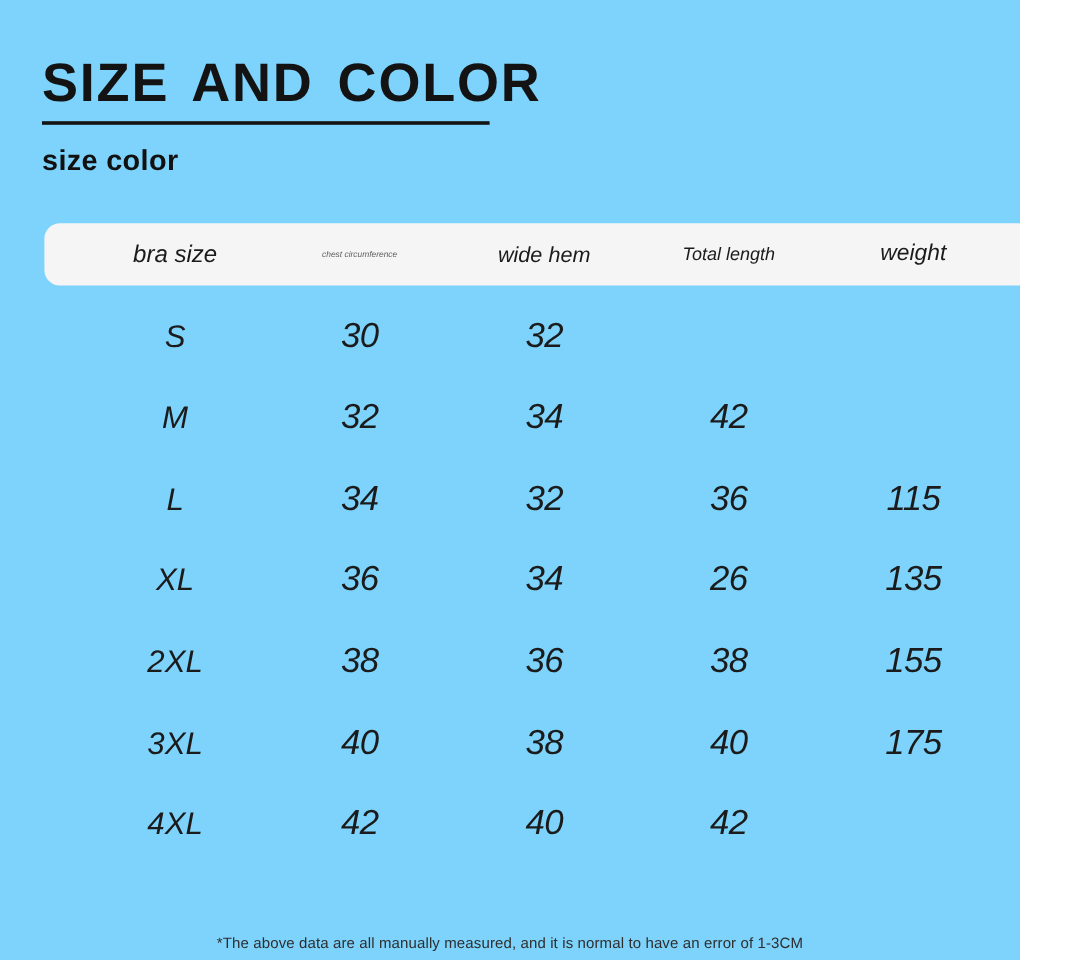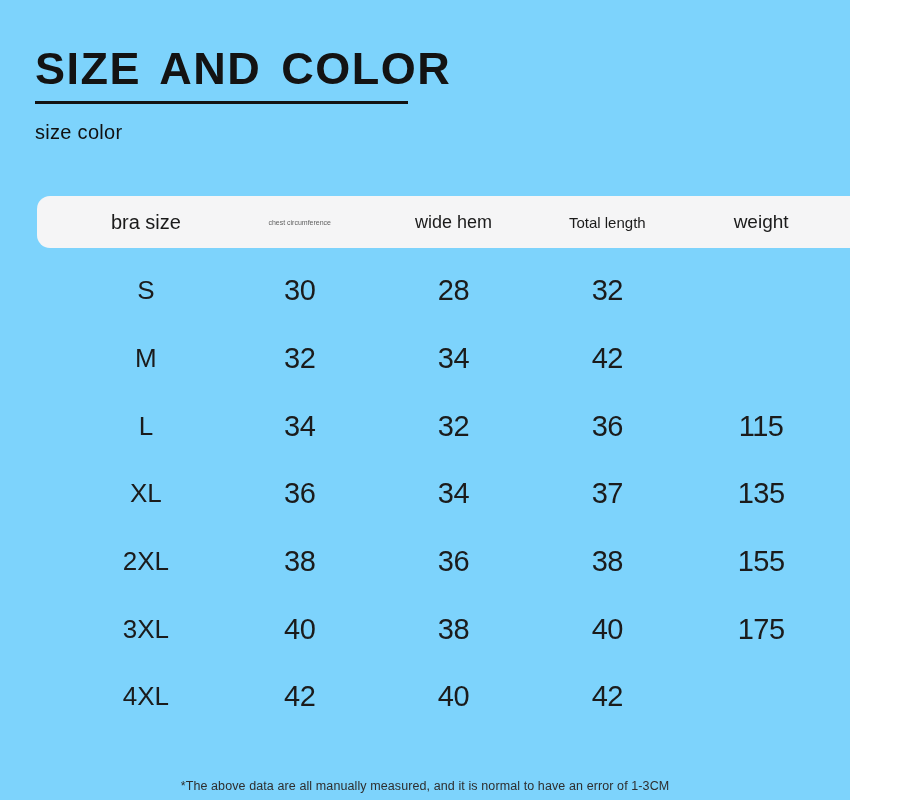--- a/index.html
+++ b/index.html
@@ -27,33 +27,34 @@
     line-height: 1.1;
     white-space: nowrap;
   }
   .title-underline {
     width: 373px;
     height: 3px;
     background: #131313;
     margin-top: 7px;
   }
   .subtitle {
-    font-size: 20px;
-    font-weight: 400;
+    font-size: 24px;
+    font-weight: 700;
     color: #111111;
     margin-top: 17px;
     letter-spacing: 0.3px;
   }
 
   
   .size-table {
     position: absolute;
     left: 37px;
-    top: 196px;
+    top: 186px;
     width: 833px;
+    font-style: italic;
   }
   .thead {
     height: 52px;
     background: #f5f5f6;
     border-radius: 13px;
     display: grid;
     grid-template-columns: repeat(5, 1fr);
     align-items: center;
     padding: 0 32px;
   }
@@ -108,41 +109,40 @@
       <div class="cell c1">chest circumference</div>
       <div class="cell c2">wide hem</div>
       <div class="cell c3">Total length</div>
       <div class="cell c4">weight</div>
     </div>
 
     <div class="tbody">
         <div class="trow">
         <div class="cell c0">S</div>
         <div class="cell c1">30</div>
-        <div class="cell c2">28</div>
         <div class="cell c3">32</div>
       </div>
         <div class="trow">
         <div class="cell c0">M</div>
         <div class="cell c1">32</div>
         <div class="cell c3">34</div>
         <div class="cell c4">42</div>
       </div>
         <div class="trow">
         <div class="cell c0">L</div>
         <div class="cell c1">34</div>
         <div class="cell c2">32</div>
         <div class="cell c3">36</div>
         <div class="cell c4">115</div>
       </div>
         <div class="trow">
         <div class="cell c0">XL</div>
         <div class="cell c1">36</div>
         <div class="cell c2">34</div>
-        <div class="cell c3">37</div>
+        <div class="cell c3">26</div>
         <div class="cell c4">135</div>
       </div>
         <div class="trow">
         <div class="cell c0">2XL</div>
         <div class="cell c1">38</div>
         <div class="cell c2">36</div>
         <div class="cell c3">38</div>
         <div class="cell c4">155</div>
       </div>
         <div class="trow">

